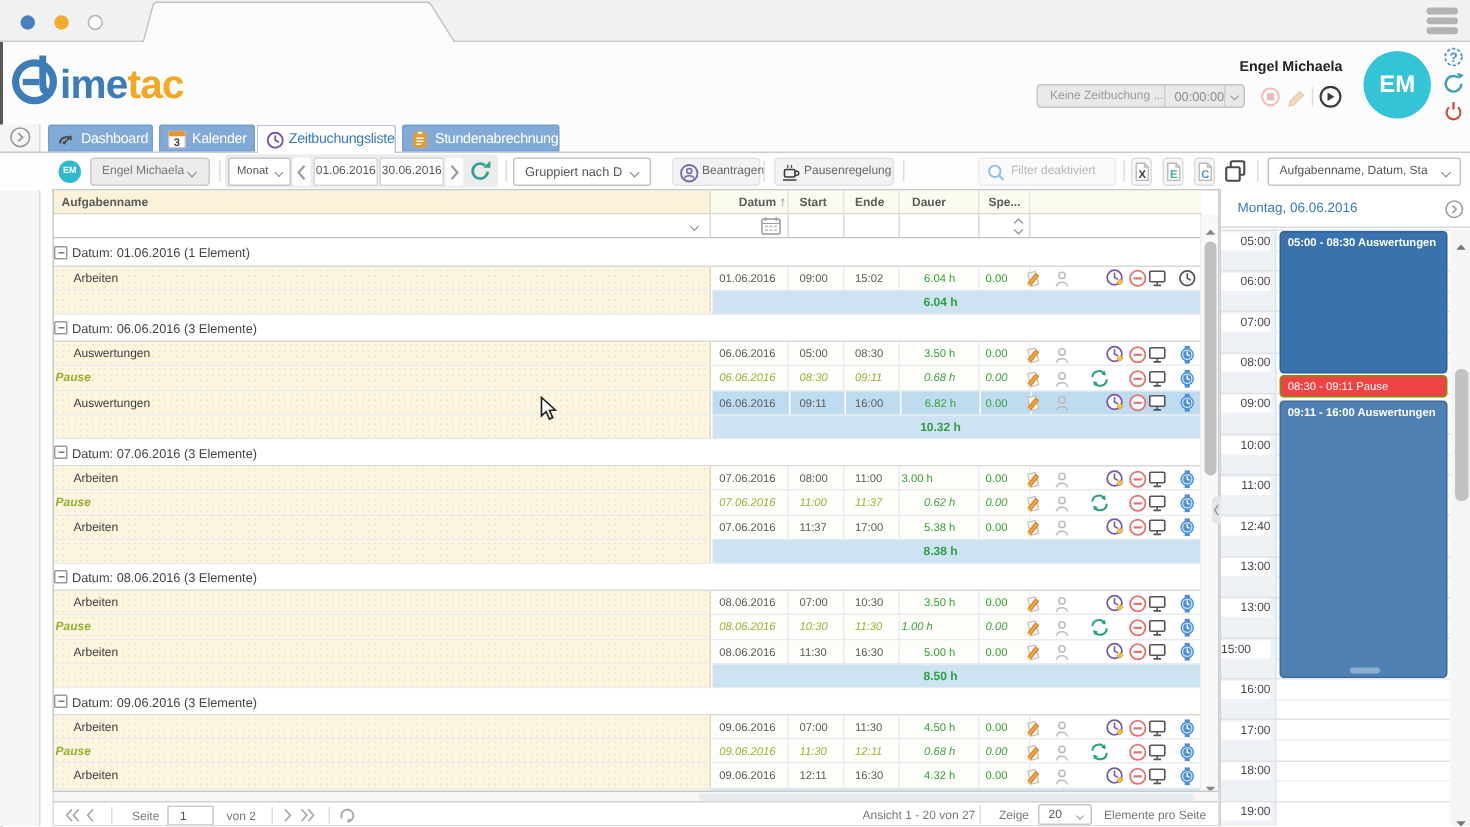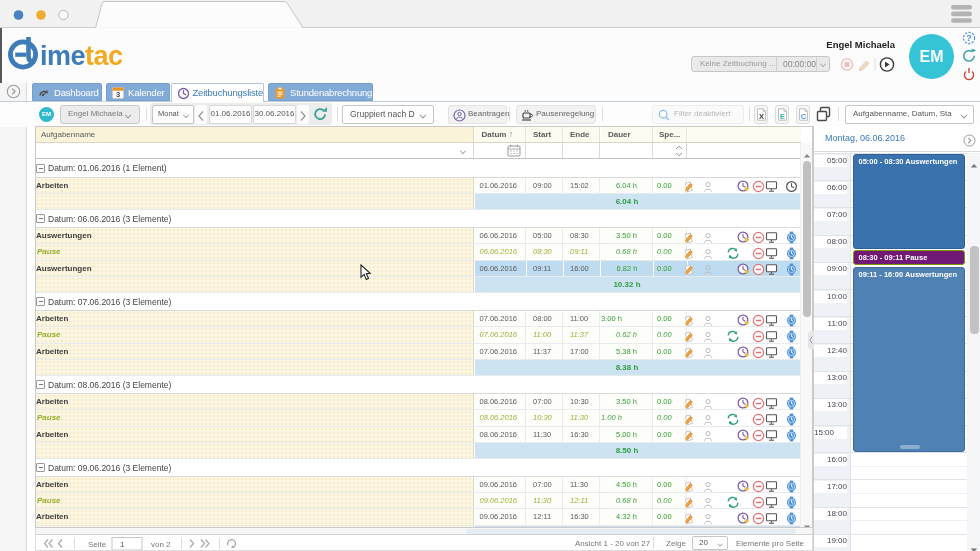--- a/index.html
+++ b/index.html
@@ -9,21 +9,21 @@
 .gr{position:relative;width:765px;height:18.6px;border-bottom:1px solid #d9d9d9;background:#fff;
  line-height:18px;font-size:8.5px;color:#444}
 .dr{position:relative;width:765px;height:16.1px;border-bottom:1px solid #e7ebee}
 .cell{position:absolute;top:0;bottom:0;font-size:7.5px;color:#5b5b5b;
  white-space:nowrap;overflow:hidden;line-height:15px}
 .cy{background:#fcf6e0;background-image:radial-gradient(rgba(200,178,120,.17) 0.7px,transparent 0.8px);
  background-size:4px 4px;border-right:1px solid #ddd8c4}
 .cw{border-right:1px solid #ececec;background:#fdfdfa}
 .csum{background:#cde3f2}
 .csel{background:#bedbf0 !important}
-.task{font-weight:bold;color:#3c3c3c;padding-left:0;font-size:8px}
+.task{font-weight:normal;color:#3c3c3c;padding-left:13px;font-size:8px}
 .grn{color:#36a136}
 .oli{color:#9cb237;font-style:italic}
 .olig{color:#44a144;font-style:italic}
 .pau{color:#97ad2e;font-weight:bold;font-style:italic;padding-left:1px;font-size:8px}
 i{position:absolute;top:1.5px;width:14px;height:13px;font-style:normal}
 .sep{position:absolute;top:107px;height:14px;width:1px;background:#ddd}
 .btn{position:absolute;top:105px;height:19px;background:#f2f2f2;border:1px solid #e3e3e3;
  border-radius:3px;font-size:8px;color:#666;line-height:16.5px;white-space:nowrap}
 .inp{position:absolute;top:105px;height:19px;background:#fff;border:1px solid #c6c6c6;
  border-radius:2px;font-size:8px;color:#555;line-height:16.5px;white-space:nowrap}
@@ -177,22 +177,22 @@
     </svg>
   </div>
 <div class="abs" style="left:816px;top:106px"><svg width="17" height="17" viewBox="0 0 17 17" style="">
       <rect x="4.5" y="1.5" width="9" height="9" rx="1" fill="#fff" stroke="#4a4a4a" stroke-width="1.4"></rect>
       <rect x="1.5" y="5.5" width="9" height="9" rx="1" fill="#fff" stroke="#4a4a4a" stroke-width="1.4"></rect>
     </svg></div>
 <div class="sep" style="left:838px"></div>
 <div class="inp" style="left:845px;width:129px"><span style="margin-left:7px">Aufgabenname, Datum, Sta</span><span class="chev" style="position:absolute;right:6px;top:6px"></span></div>
 <div id="grid">
 <div style="position:relative;width:765px;height:15.5px;border-bottom:1px solid #dcd6c0;font-size:8px;font-weight:bold;color:#3c3c3c;line-height:15px">
-      <div class="cell" style="left:0;width:437.5px;background:#faf3d9;border-right:1px solid #ddd8c4;padding-left:5px;font-weight:normal;font-size:8px">Aufgabenname</div>
-      <div class="cell" style="left:438.5px;width:51.5px;background:#fcfbf0;border-right:1px solid #e3e3da;padding-left:7px;font-weight:bold;font-size:8px">Datum <span style="font-weight:normal;color:#888;font-size:9px">↑</span></div>
+      <div class="cell" style="left:0;width:437.5px;background:#faf3d9;border-right:1px solid #ddd8c4;padding-left:5px;font-weight:bold;font-size:8px">Aufgabenname</div>
+      <div class="cell" style="left:438.5px;width:51.5px;background:#fcfbf0;border-right:1px solid #e3e3da;padding-left:18px;font-weight:bold;font-size:8px">Datum <span style="font-weight:normal;color:#888;font-size:9px">↑</span></div>
       <div class="cell" style="left:491px;width:36px;background:#fcfbf0;border-right:1px solid #e3e3da;padding-left:6px;font-weight:bold;font-size:8px">Start</div>
       <div class="cell" style="left:528px;width:36px;background:#fcfbf0;border-right:1px solid #e3e3da;padding-left:6px;font-weight:bold;font-size:8px">Ende</div>
       <div class="cell" style="left:565px;width:52px;background:#fcfbf0;border-right:1px solid #e3e3da;padding-left:7px;font-weight:bold;font-size:8px">Dauer</div>
       <div class="cell" style="left:618px;width:33px;background:#fcfbf0;border-right:1px solid #e3e3da;padding-left:5px;font-weight:bold;font-size:8px">Spe...</div>
       <div class="cell" style="left:652px;width:113px;background:#fcfbf0"></div>
     </div>
 <div style="position:relative;width:765px;height:16.5px;border-bottom:1px solid #c2c2c2;background:#fff">
       <div class="cell" style="left:0;width:437.5px;border-right:1px solid #d9d9d9">
         <span class="chev" style="position:absolute;right:7px;top:5px;transform:rotate(45deg) scale(.7)"></span>
       </div>
@@ -874,21 +874,21 @@
 <div style="position:absolute;left:0;top:327.9px;width:33px;text-align:right;font-size:8px;color:#445;background:#fff;padding:1px 0 2px 0">17:00</div>
 <div style="position:absolute;left:0;top:353.6px;width:153px;height:1px;background:#dfe3e8"></div>
 <div style="position:absolute;left:36px;top:367.2px;width:117px;height:1px;background:#eef0f3"></div>
 <div style="position:absolute;left:0;top:355.1px;width:33px;text-align:right;font-size:8px;color:#445;background:#fff;padding:1px 0 2px 0">18:00</div>
 <div style="position:absolute;left:0;top:380.8px;width:153px;height:1px;background:#dfe3e8"></div>
 <div style="position:absolute;left:0;top:382.3px;width:33px;text-align:right;font-size:8px;color:#445;background:#fff;padding:1px 0 2px 0">19:00</div>
 <div style="position:absolute;left:36px;top:0;width:1px;height:398px;background:#dfe3e8"></div>
 <div style="position:absolute;left:38.5px;top:1.3px;width:112px;height:94.3px;background:#3a72ad;border:1px solid #2f5f94;border-radius:3px;color:#fff;font-size:7.5px;font-weight:bold;white-space:nowrap">
         <span style="position:absolute;left:5px;top:2px">05:00 - 08:30 Auswertungen</span>
       </div>
-<div style="position:absolute;left:38.5px;top:97.2px;width:112px;height:14.4px;background:#701a75;border:1px solid #7a9607;border-radius:3px;color:#fff;font-size:7.5px;font-weight:bold;white-space:nowrap">
+<div style="position:absolute;left:38.5px;top:97.2px;width:112px;height:14.4px;background:#ef4444;border:1px solid #7a9607;border-radius:3px;color:#fff;font-size:7.5px;font-weight:normal;white-space:nowrap">
         <span style="position:absolute;left:5px;top:1.5px">08:30 - 09:11 Pause</span>
       </div>
 <div style="position:absolute;left:38.5px;top:113.5px;width:112px;height:185.6px;background:#5081b5;border:1px solid #41699c;border-radius:3px;color:#fff;font-size:7.5px;font-weight:bold;white-space:nowrap">
         <span style="position:absolute;left:5px;top:2px">09:11 - 16:00 Auswertungen</span>
         <span style="position:absolute;left:46px;bottom:2px;width:20px;height:4px;background:rgba(255,255,255,0.35);border-radius:2px"></span>
       </div>
 </div>
 <div style="position:absolute;left:153px;top:27px;width:14px;height:398px;background:#f4f5f7">
       <div style="position:absolute;left:3px;top:3px"><svg width="8" height="8" viewBox="0 0 8 8" style="">
           <path d="M0.8 5.5 L4 2 L7.2 5.5 Z" fill="#777"></path>

